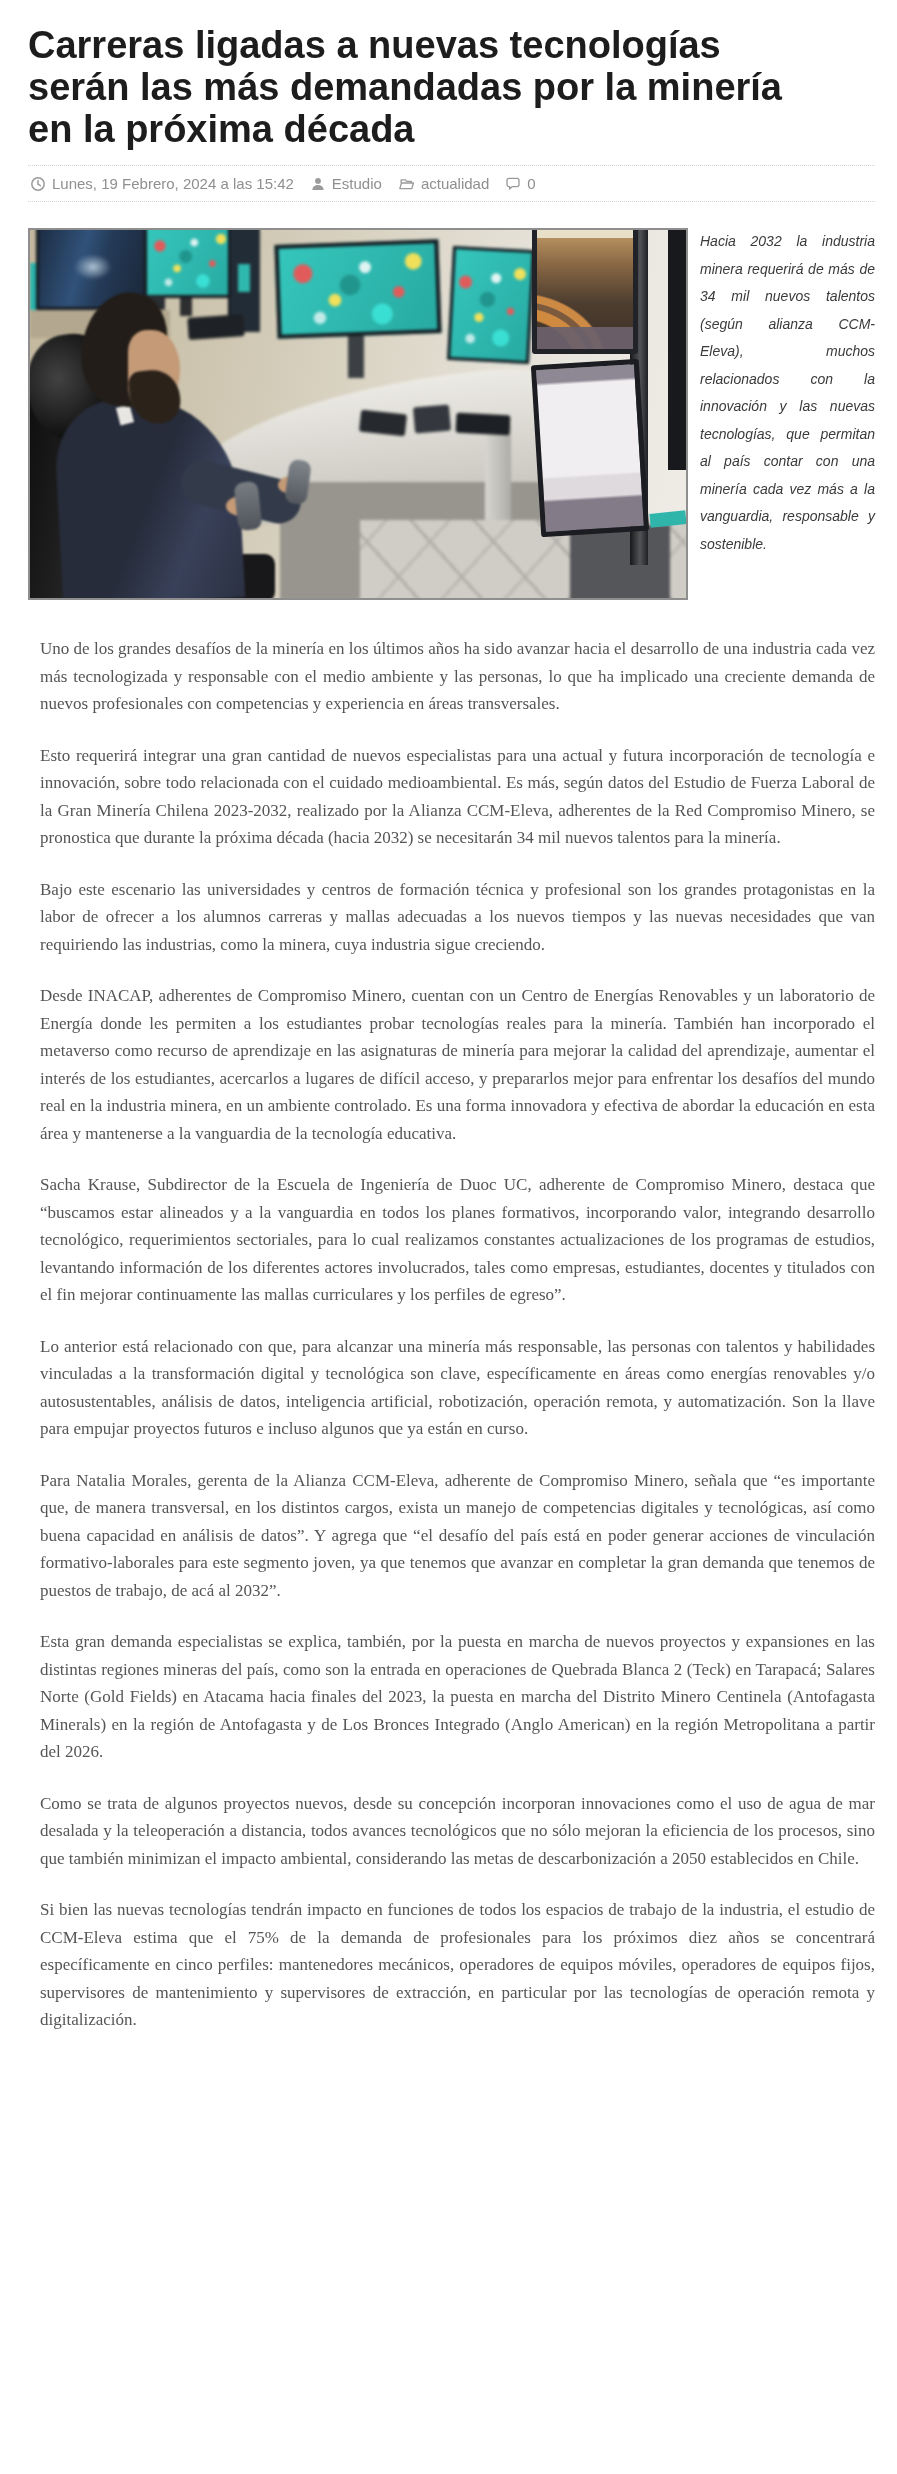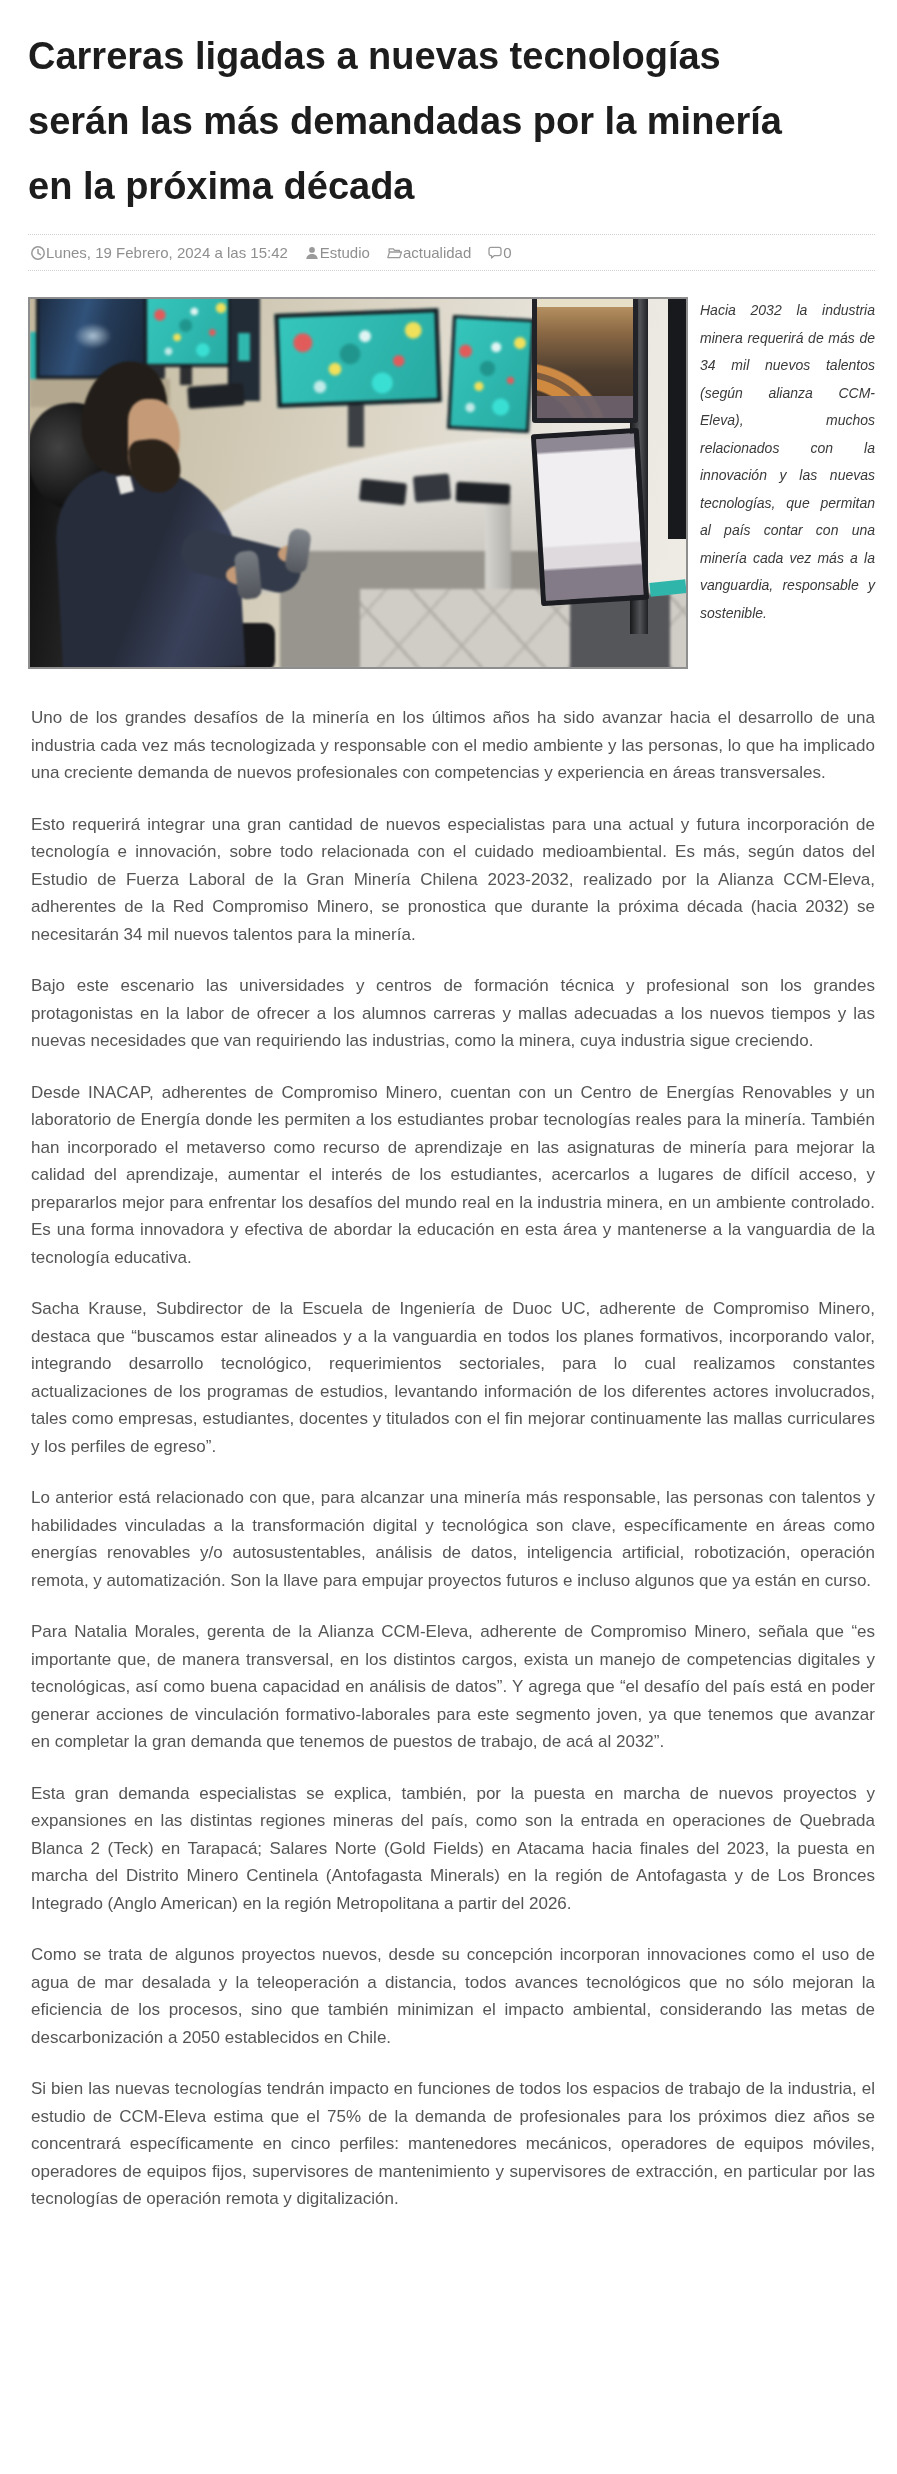--- a/index.html
+++ b/index.html
@@ -9,54 +9,55 @@
     font-family: "Liberation Sans", "DejaVu Sans", sans-serif;
     -webkit-font-smoothing: antialiased;
   }
   .container { padding: 24px 22px 10px 28px; }
 
   
   h1.title {
     margin: 0 0 15px 0;
     max-width: 780px;
     font-size: 38px;
-    line-height: 65px;
+    line-height: 42px;
     font-weight: 700;
     color: #1d1d1d;
   }
 
   
   .meta {
     display: flex;
     align-items: center;
     border-top: 1px dotted #d2d2d2;
     border-bottom: 1px dotted #d2d2d2;
     padding: 9px 2px;
     margin: 0 0 26px 0;
     color: #8f8f8f;
     font-size: 15px;
   }
-  .meta-item { display: inline-flex; align-items: center; margin-right: 16px; white-space: nowrap; }
+  .meta-item { display: inline-flex; align-items: center; margin-right: 16px; gap: 6px; white-space: nowrap; }
   .meta-item svg { display: block; }
 
   
   .lead {
     font-style: italic;
     font-size: 14px;
     line-height: 27.5px;
     color: #3a3a3a;
     text-align: justify;
     margin: 0 0 33px 0;
   }
   p.body-par {
     font-size: 17px;
     line-height: 27.5px;
     color: #555555;
     text-align: justify;
-    margin: 0 0 24px 3px;
+    margin: 0 0 24px 12px;
+    font-family: Liberation Serif, serif;
   }
 
   
   .photo {
     float: left;
     width: 660px;   
     height: 372px;
     border: 2px solid #8e8e8e;
     margin: 0 12px 2px 0;
     position: relative;

